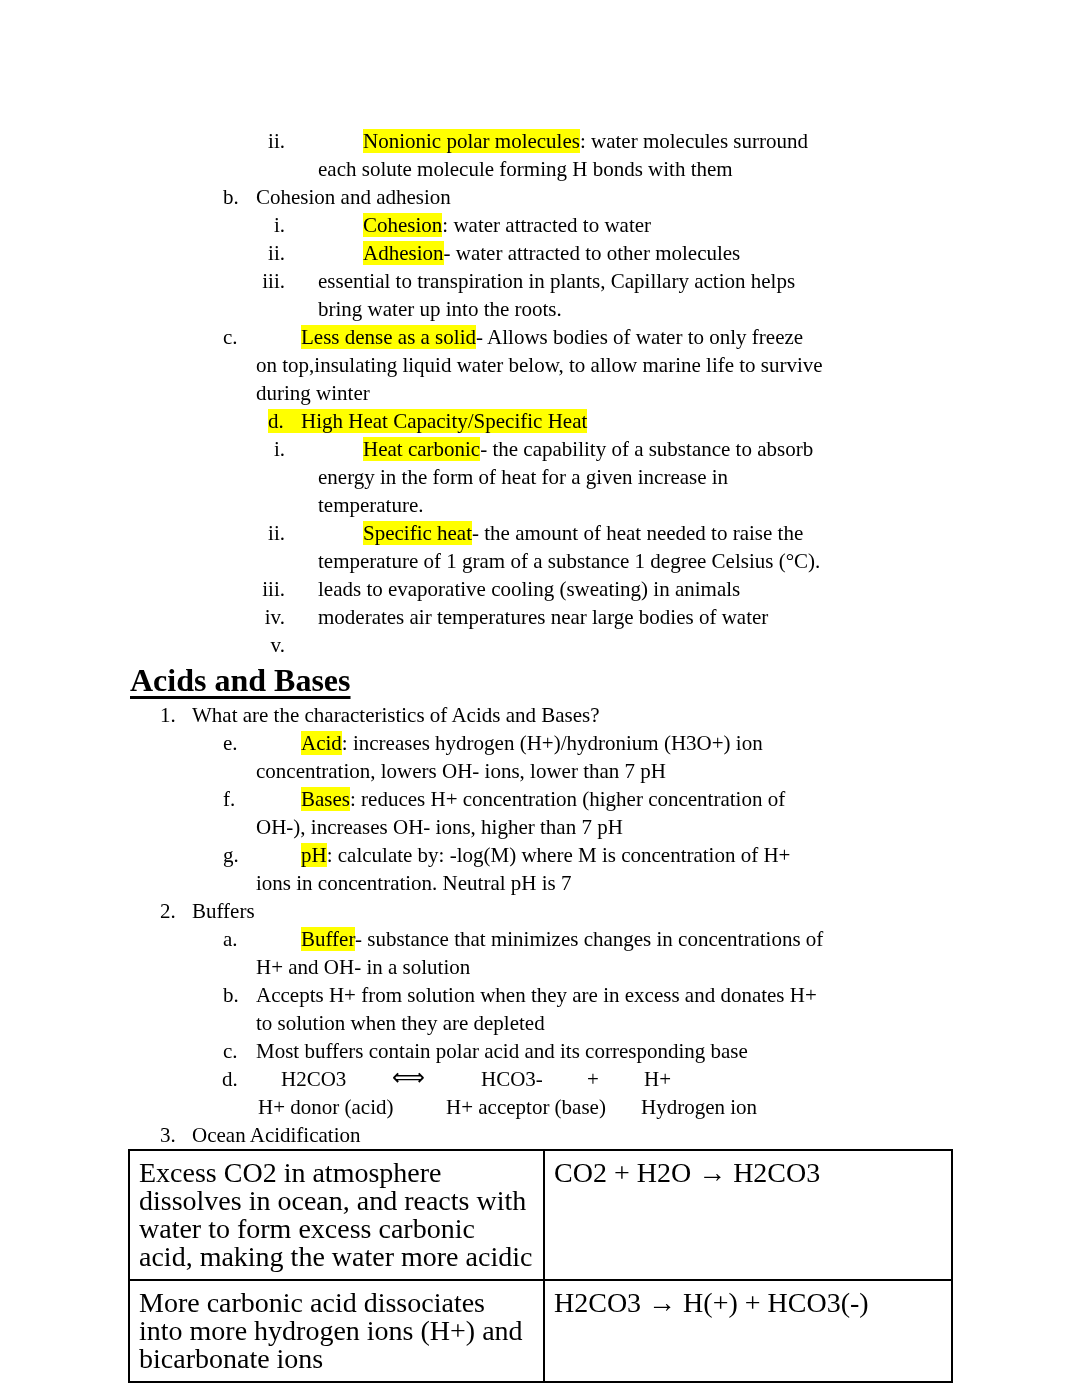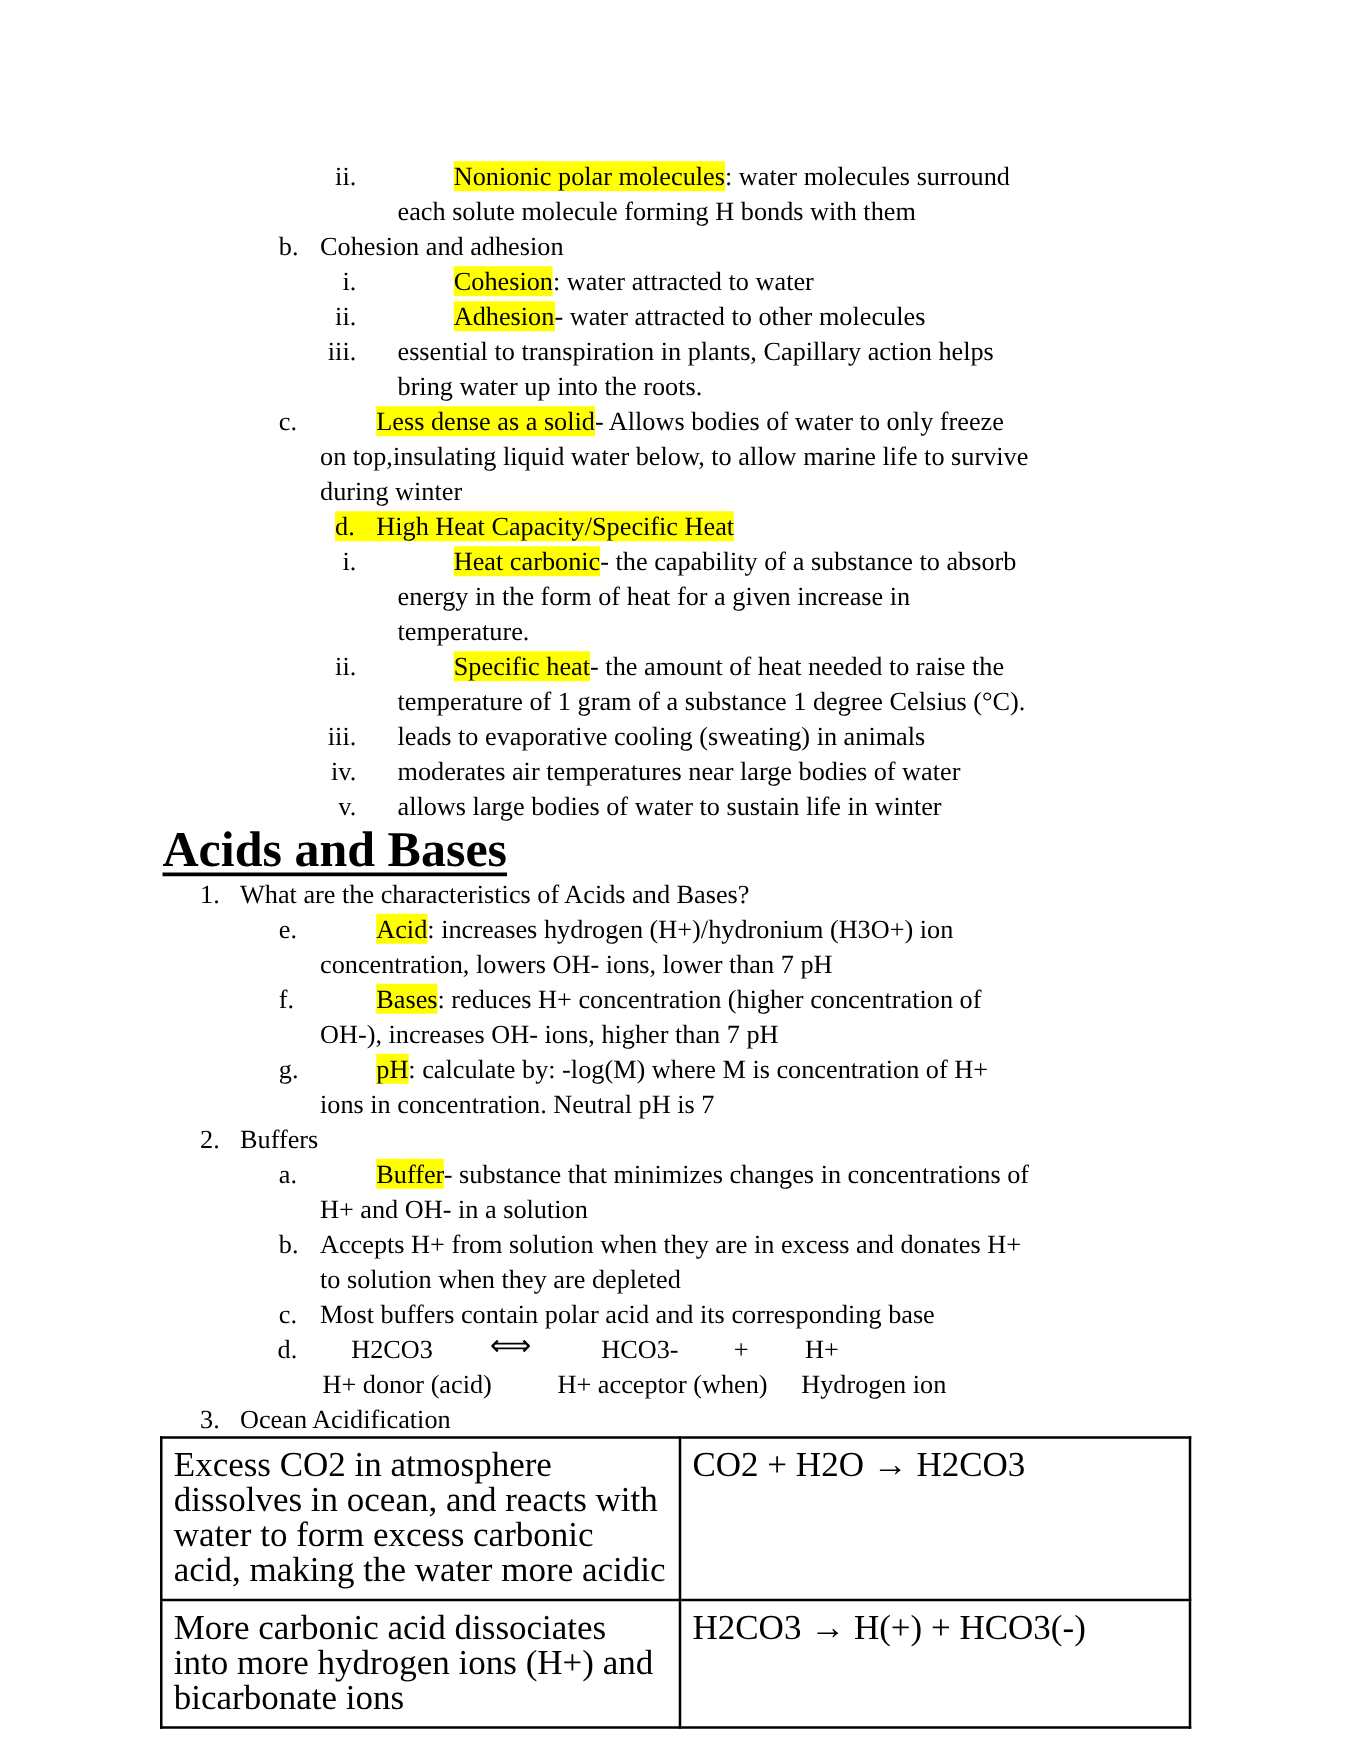--- a/index.html
+++ b/index.html
@@ -18,21 +18,21 @@
   }
   .li { display: flex; }
   .li .marker { flex: 0 0 auto; box-sizing: border-box; white-space: pre; }
   .lvl0 > .marker { width: 62px;  padding-left: 30px; }
   .lvl1 > .marker { width: 126px; padding-left: 93px; }
   .lvl2 > .marker { width: 188px; padding-right: 33px; text-align: right; }
   .li .text { flex: 1 1 auto; min-width: 0; }
   .hl { background: #ffff00; margin-left: 45px; }
   .mhl { padding-right: 14px; }
   .heading {
-    font-size: 40px;
+    font-size: 32px;
     line-height: 42px;
     font-weight: bold;
     margin: 0;
     text-decoration: underline;
     text-decoration-thickness: 3px;
     text-underline-offset: 5px;
   }
   .eq-line { position: relative; height: 28px; }
   .eq-line span { position: absolute; top: 0; white-space: pre; }
   .eq-line .arrow {
@@ -102,21 +102,20 @@
       <div class="li lvl2">
         <span class="marker">iii.</span>
         <div class="text"><span>leads to evaporative cooling (sweating) in animals</span></div>
       </div>
       <div class="li lvl2">
         <span class="marker">iv.</span>
         <div class="text"><span>moderates air temperatures near large bodies of water</span></div>
       </div>
       <div class="li lvl2">
         <span class="marker">v.</span>
-        <div class="text"><span>allows large bodies of water to sustain life in winter</span></div>
       </div>
     </div>
   <h1 class="heading">Acids and Bases</h1>
   <div>
       <div class="li lvl0">
         <span class="marker">1.</span>
         <div class="text"><span>What are the characteristics of Acids and Bases?</span></div>
       </div>
       <div class="li lvl1">
         <span class="marker">e.</span>
@@ -149,21 +148,21 @@
       <div class="eq-line">
         <span style="left: 92px;">d.</span>
         <span style="left: 151px;">H2CO3</span>
         <span class="arrow" style="left: 262px;">⟺</span>
         <span style="left: 351px;">HCO3-</span>
         <span style="left: 457px;">+</span>
         <span style="left: 514px;">H+</span>
       </div>
       <div class="eq-line">
         <span style="left: 128px;">H+ donor (acid)</span>
-        <span style="left: 316px;">H+ acceptor (when)</span>
+        <span style="left: 316px;">H+ acceptor (base)</span>
         <span style="left: 511px;">Hydrogen ion</span>
       </div>
       <div class="li lvl0">
         <span class="marker">3.</span>
         <div class="text"><span>Ocean Acidification</span></div>
       </div>
     </div>
   <table class="notes-table">
     <tbody>
       <tr class="row1">

